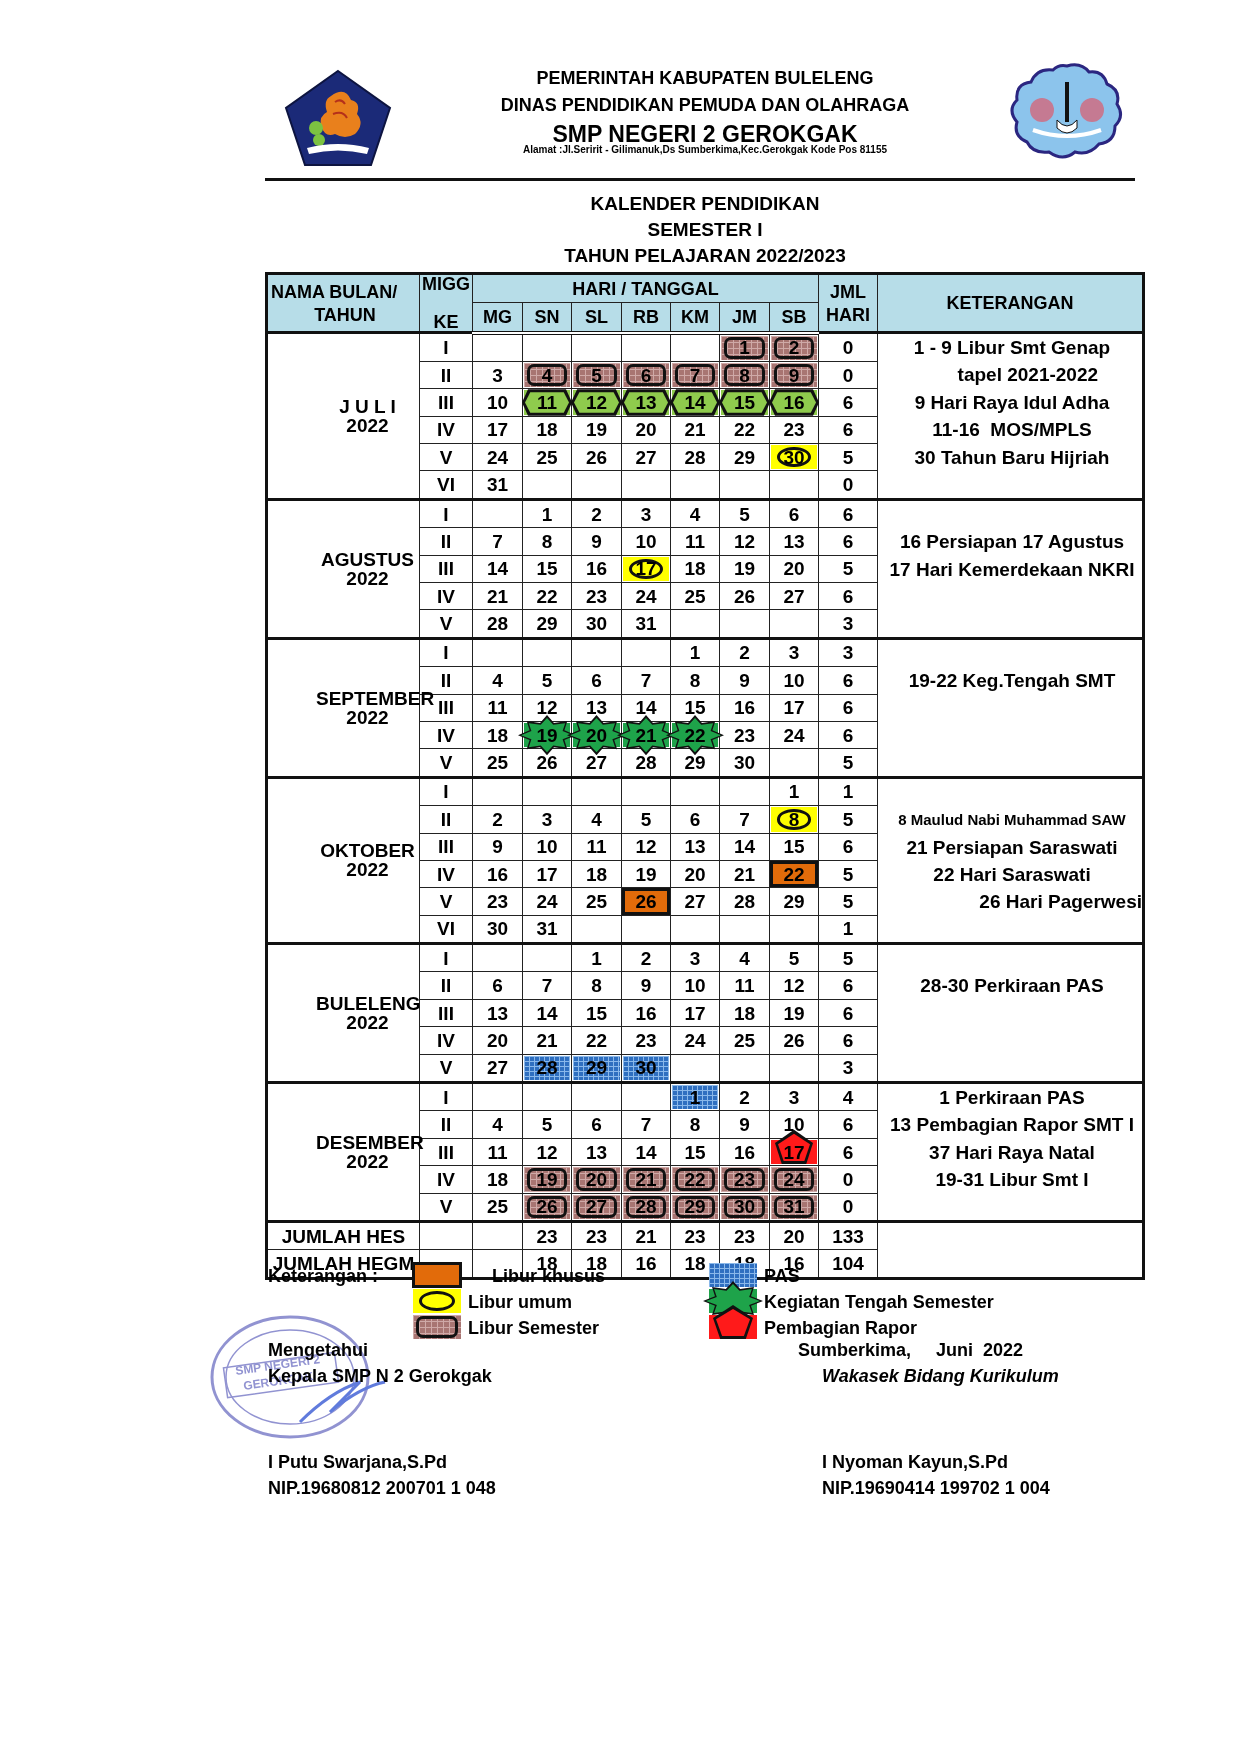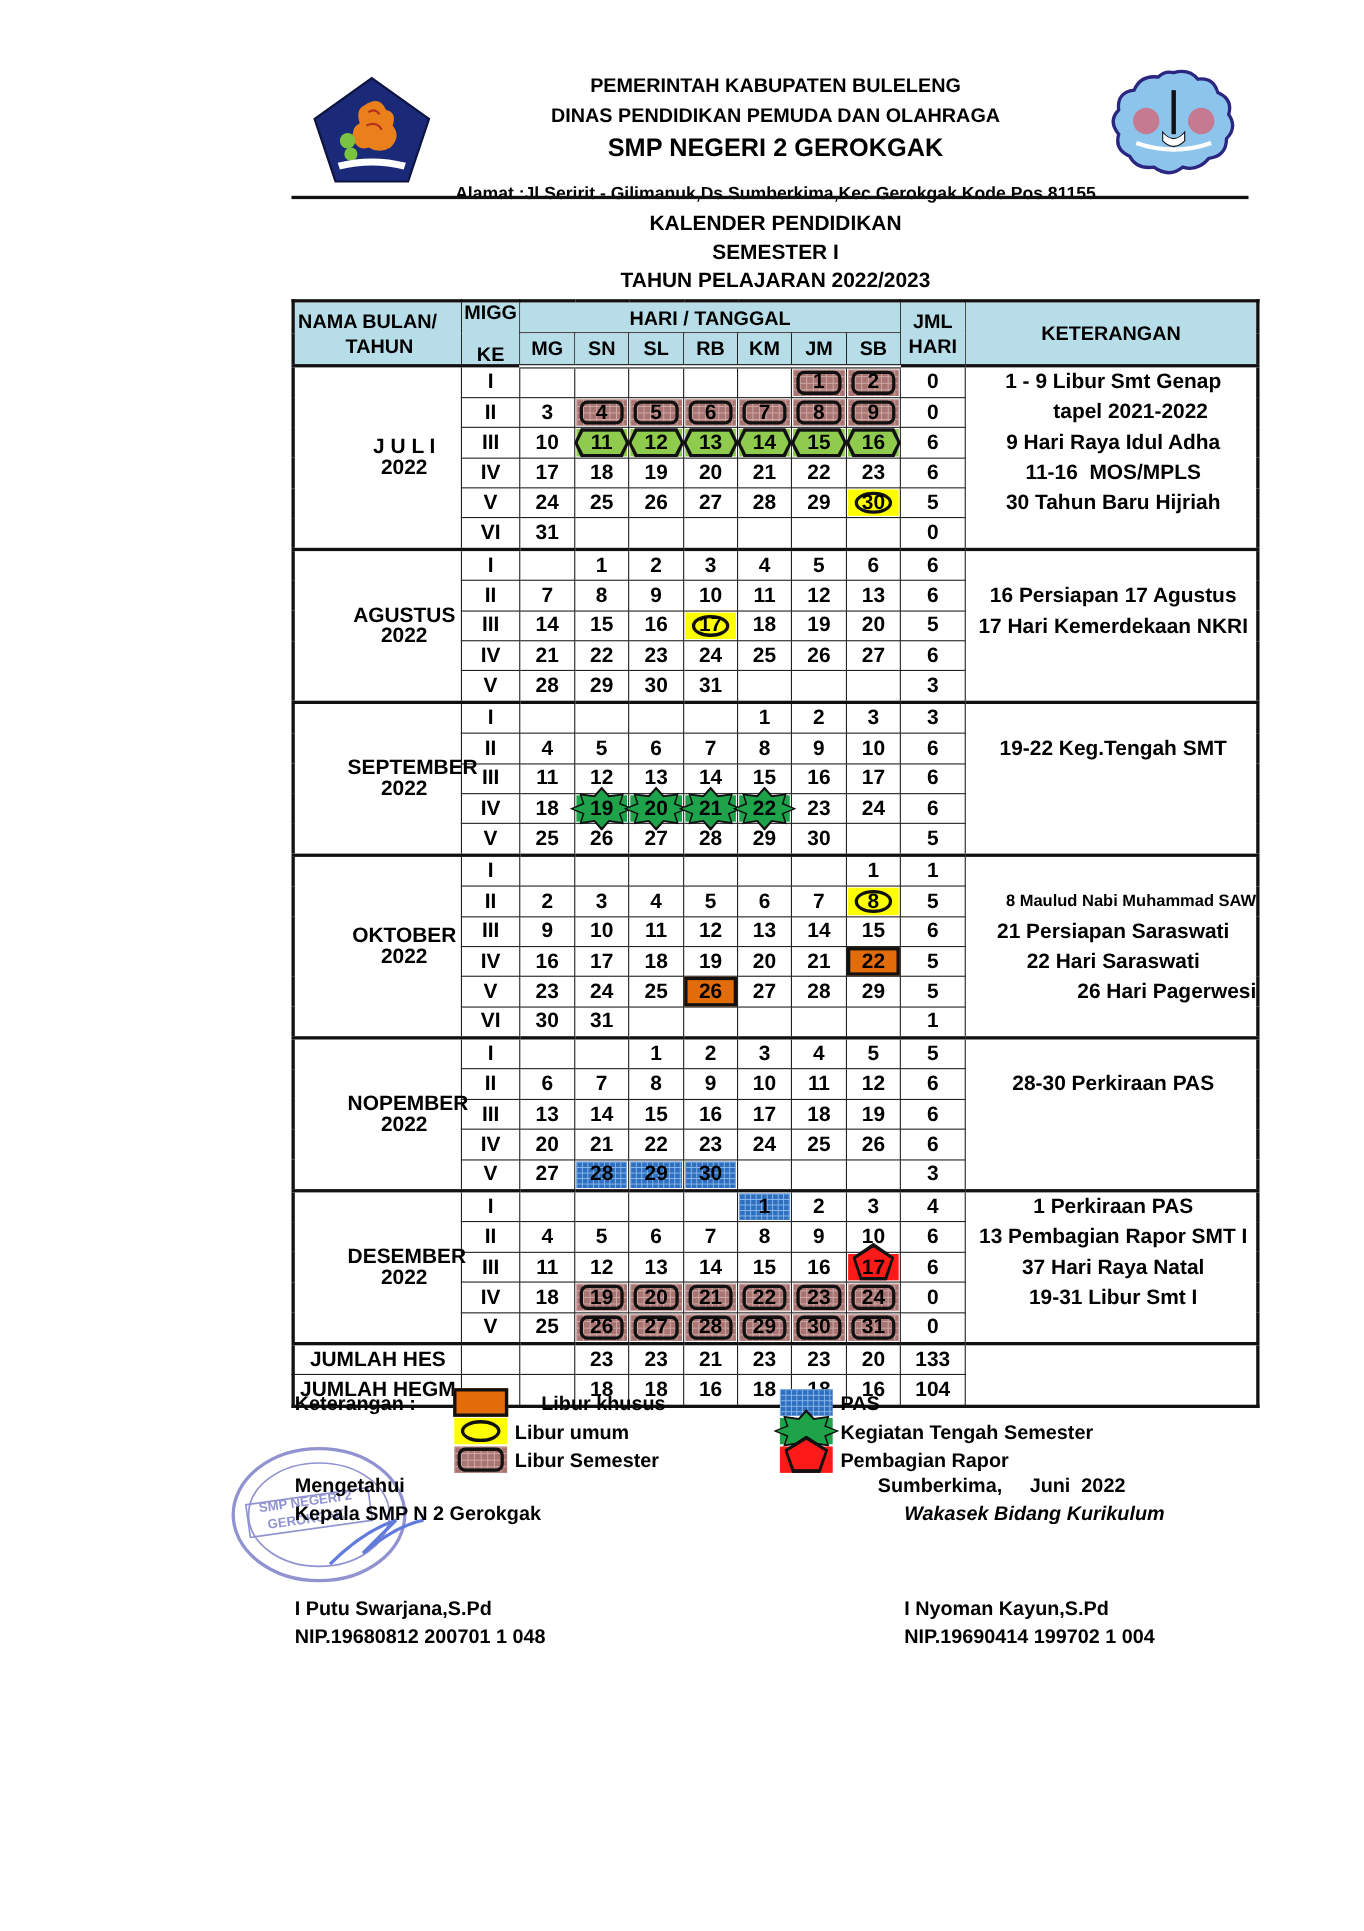--- a/index.html
+++ b/index.html
@@ -12,21 +12,21 @@
   table.cal td, table.cal th{border:1px solid #222;padding:0;text-align:center;font-weight:bold;font-size:19px;line-height:1;overflow:visible;position:relative;}
   table.cal th{background:#b7dde8;height:27px;font-size:18px;}
   table.cal td{height:26.4px;}
   table.cal{border:3px solid #111;}
   table.cal tr.month-start td{border-top:3px solid #111;}
   table.cal tr.hdr2 th{border-bottom:4px double #111;}
   td.month{font-size:19px;vertical-align:middle;line-height:27px;}
   td.month .mname{display:block;margin-left:48px;}
   td.ket{text-align:left;vertical-align:top;font-size:19px;border-left:1px solid #222;padding-left:4px !important;}
   .ketline{height:27.4px;line-height:27.4px;white-space:nowrap;}
-  .ketline.small{font-size:15px;text-align:right;}
+  .ketline.small{font-size:15px;}
   td.day .n{position:relative;z-index:2;}
   
   .mk{position:absolute;left:1px;right:1px;top:1px;bottom:1px;z-index:1;}
   .m-semester{background-color:#a87572;background-image:linear-gradient(#cfa9a7 1px,transparent 1px),linear-gradient(90deg,#cfa9a7 1px,transparent 1px);background-size:6px 6px;}
   .m-semester::after{content:"";position:absolute;left:3px;right:3px;top:1px;bottom:1px;border:3px solid #111;border-radius:7px;}
   .m-mos{background:#8fcb4d;}
   .m-mos::after{content:"";position:absolute;left:-2px;right:-2px;top:-1px;bottom:-1px;clip-path:polygon(12% 0,88% 0,100% 50%,88% 100%,12% 100%,0 50%);background:#111;}
   .m-mos::before{content:"";position:absolute;left:1px;right:1px;top:2px;bottom:2px;clip-path:polygon(12% 0,88% 0,100% 50%,88% 100%,12% 100%,0 50%);background:#8fcb4d;z-index:1;}
   .m-umum{background:#ffff00;}
   .m-umum::after{content:"";position:absolute;left:6px;right:6px;top:2px;bottom:2px;border:3px solid #111;border-radius:50%;}
@@ -63,21 +63,21 @@
       <circle cx="84" cy="48" r="12" fill="#c57a92"></circle>
     <rect x="57" y="20" width="4" height="40" fill="#111"></rect>
     <path d="M49 58 q10 12 20 0 l0 8 q-10 10 -20 0z" fill="#fff" stroke="#111"></path>
     <path d="M25 68 q34 12 68 0" stroke="#fff" stroke-width="4" fill="none"></path>
   </svg>
 </div>
 
 <div class="hdr-line" style="top:68px;font-size:18px;">PEMERINTAH KABUPATEN BULELENG</div>
 <div class="hdr-line" style="top:95px;font-size:18px;">DINAS PENDIDIKAN PEMUDA DAN OLAHRAGA</div>
 <div class="hdr-line" style="top:121px;font-size:23px;">SMP NEGERI 2 GEROKGAK</div>
-<div class="hdr-line" style="top:168px;font-size:16px;">Alamat :Jl.Seririt - Gilimanuk,Ds Sumberkima,Kec.Gerokgak Kode Pos 81155</div>
+<div class="hdr-line" style="top:144px;font-size:10px;">Alamat :Jl.Seririt - Gilimanuk,Ds Sumberkima,Kec.Gerokgak Kode Pos 81155</div>
 <div class="rule" style="left:265px;top:178px;width:870px;"></div>
 
 <div class="title" style="top:193px;font-size:19px;">KALENDER PENDIDIKAN</div>
 <div class="title" style="top:219px;font-size:19px;">SEMESTER I</div>
 <div class="title" style="top:245px;font-size:19px;font-weight:bold;">TAHUN PELAJARAN 2022/2023</div>
 
 <table class="cal">
   <colgroup>
     <col style="width:153px">
       <col style="width:53px">
@@ -395,21 +395,21 @@
         <td class="day"><span class="n">31</span></td>
         <td class="day"><span class="n"></span></td>
         <td class="day"><span class="n"></span></td>
         <td class="day"><span class="n"></span></td>
         <td class="day"><span class="n"></span></td>
         <td class="day"><span class="n"></span></td>
         <td>1</td>
       </tr>
       <tr class="month-start">
         <td rowspan="5" class="month">
-          <span class="mname">NOPEMBER</span>
+          <span class="mname">BULELENG</span>
           <span class="mname">2022</span>
         </td>
         <td>I</td>
         <td class="day"><span class="n"></span></td>
         <td class="day"><span class="n"></span></td>
         <td class="day"><span class="n">1</span></td>
         <td class="day"><span class="n">2</span></td>
         <td class="day"><span class="n">3</span></td>
         <td class="day"><span class="n">4</span></td>
         <td class="day"><span class="n">5</span></td>

